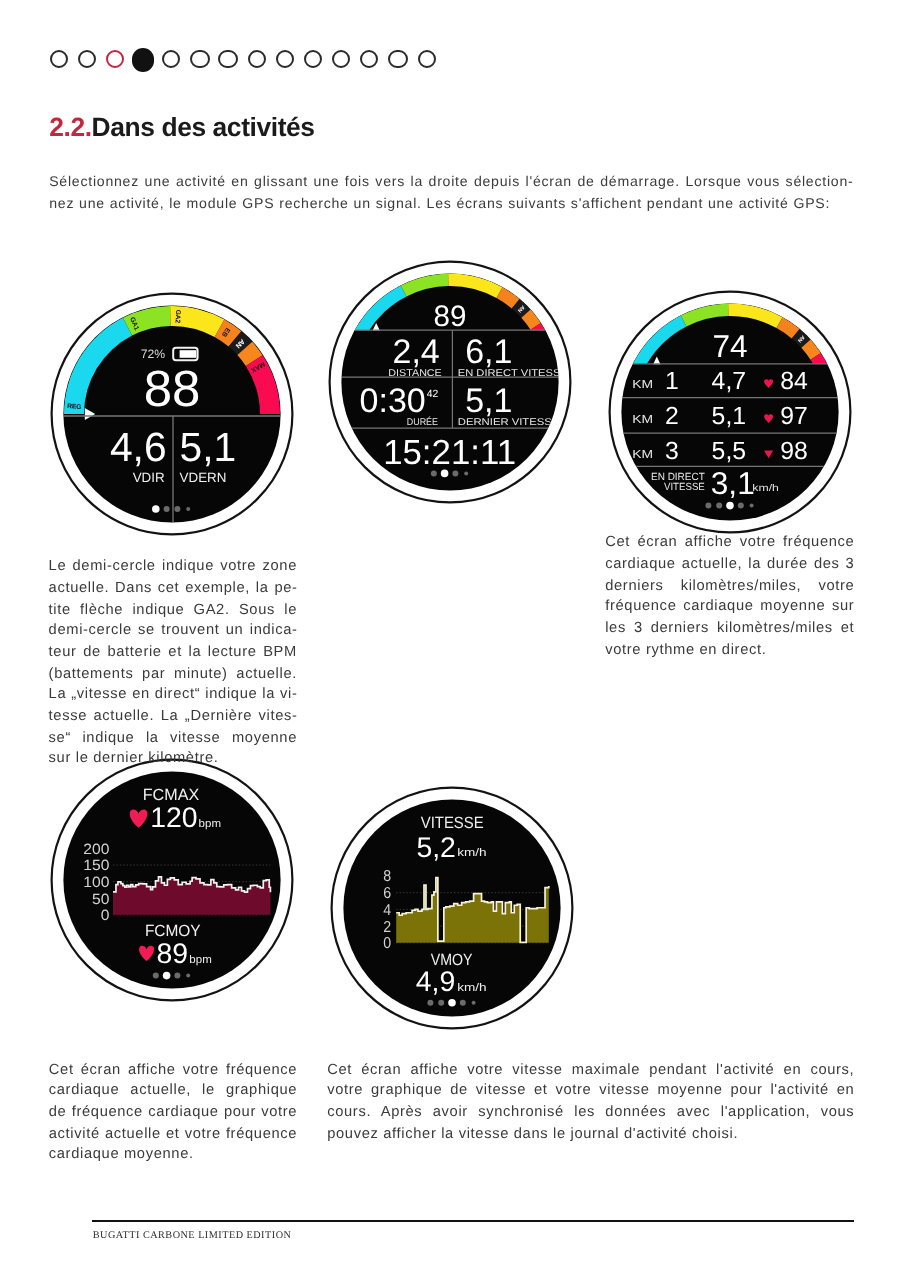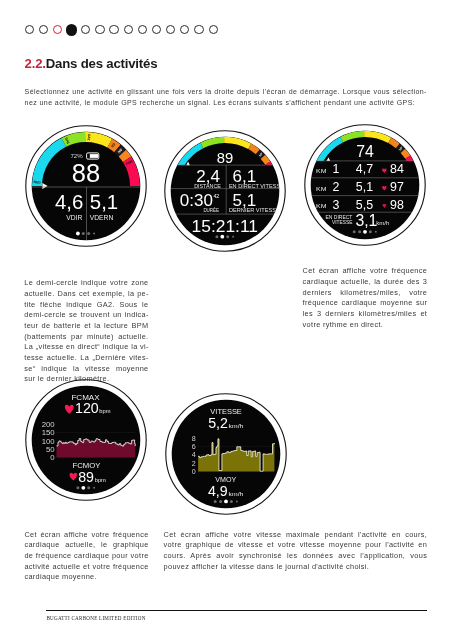--- a/index.html
+++ b/index.html
@@ -20,23 +20,23 @@
       font-size:13.2px;font-weight:bold;letter-spacing:-0.2px;color:#1b1b1b;white-space:nowrap;}
   #section-number{color:#c3273f;text-align:right;}
 
   
   #intro{position:absolute;left:24.6px;top:85.5px;width:401.8px;
       font-size:7.05px;line-height:11.5px;color:#3b3b3b;text-align:justify;letter-spacing:0.38px;word-spacing:0.1px;hyphens:manual;}
 
   
   .watch{position:absolute;width:122px;height:122px;}
   .watch svg{position:absolute;left:0;top:0;}
-  #watch1{left:25.3px;top:125px;}
+  #watch1{left:25.3px;top:146px;}
   #watch2{left:164.4px;top:129.5px;}
-  #watch3{left:303.5px;top:124px;text-decoration:underline;}
+  #watch3{left:303.5px;top:145px;text-decoration:underline;}
   #watch4{left:25.4px;top:379px;}
   #watch5{left:164.5px;top:393.3px;}
 
   
   .caption{position:absolute;font-size:7.35px;line-height:10.65px;color:#3a3a3a;text-align:justify;hyphens:manual;letter-spacing:0.33px;}
   #cap1{left:24.3px;top:266.4px;width:124.2px;margin-top:12px;}
   #cap2{left:163.6px;top:266.4px;width:124.2px;}
   #cap3{left:302.6px;top:266.4px;width:124.6px;}
   #cap4{left:24.4px;top:529.6px;width:124.2px;}
   #cap5{left:163.6px;top:529.6px;width:263.6px;}

